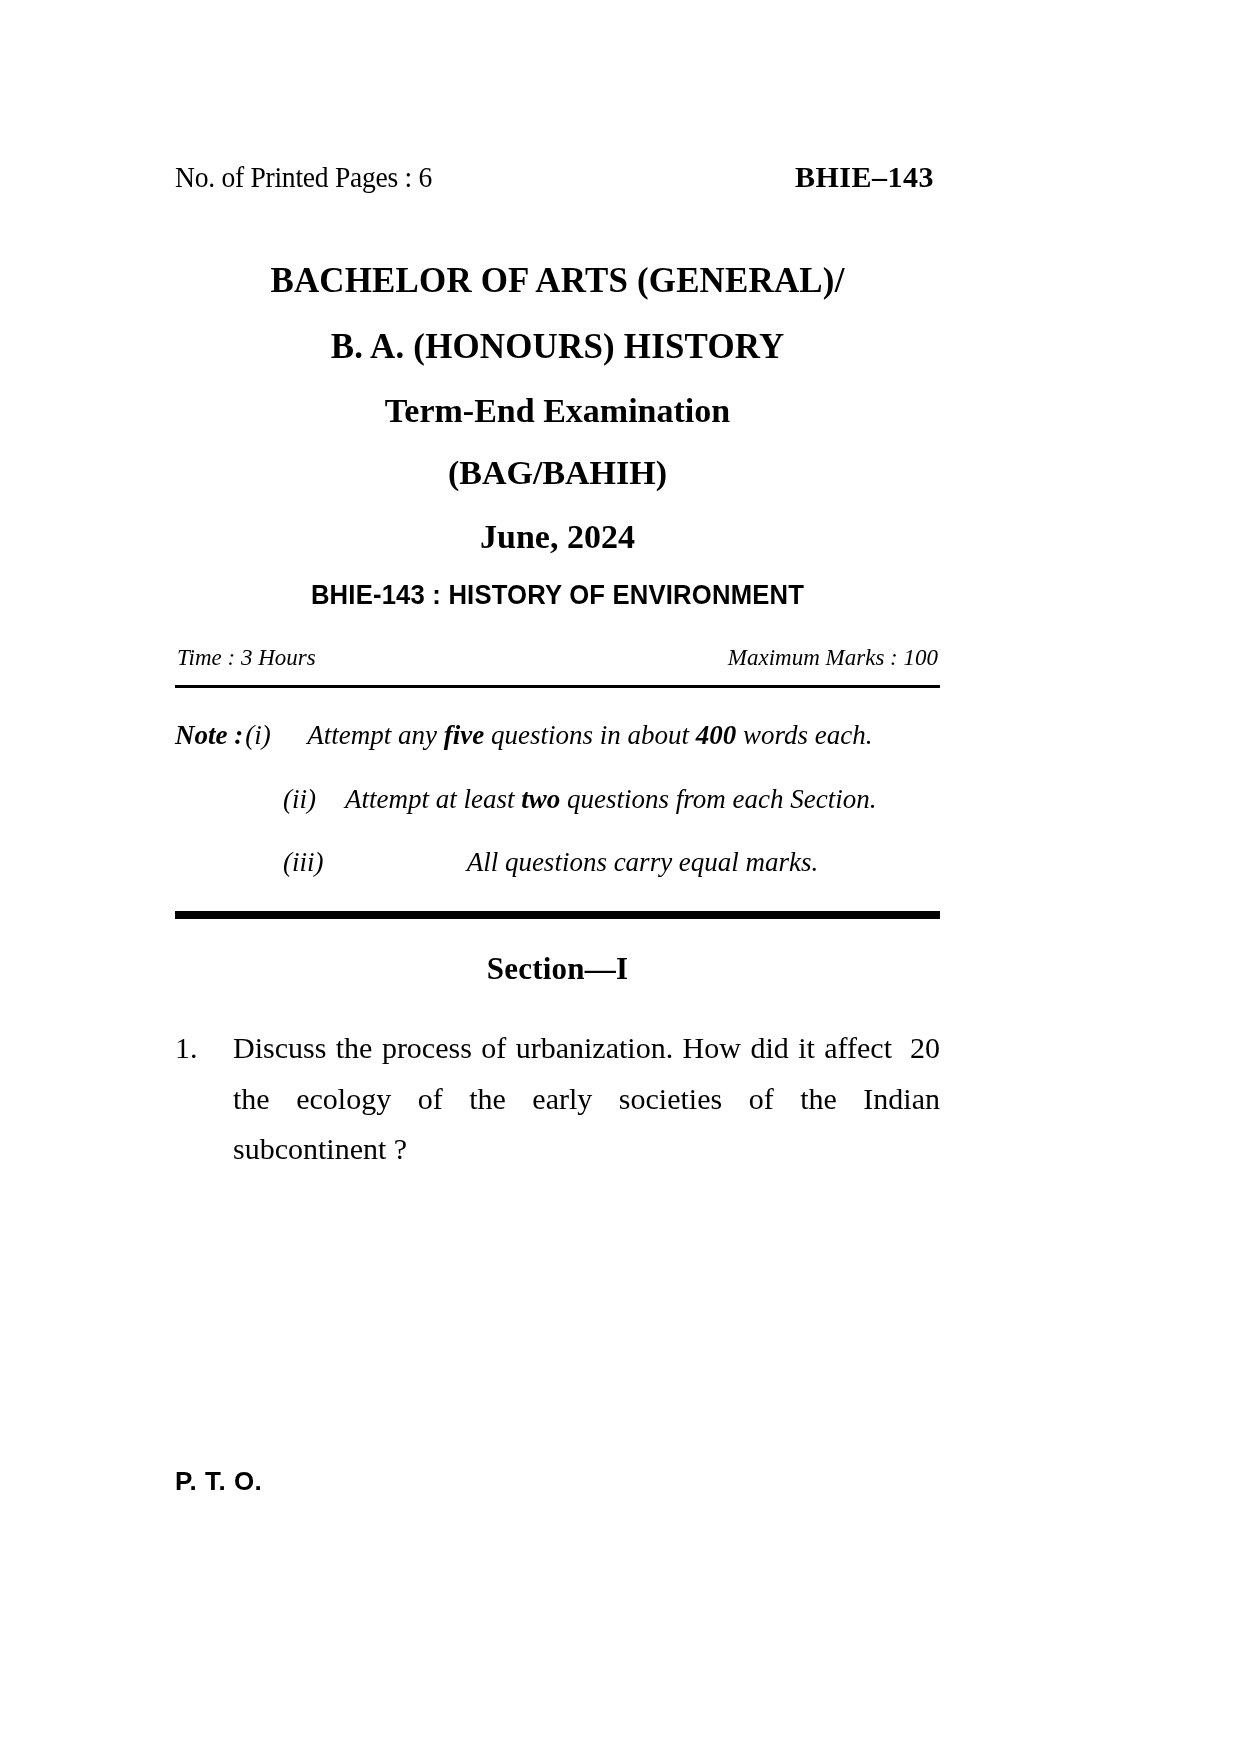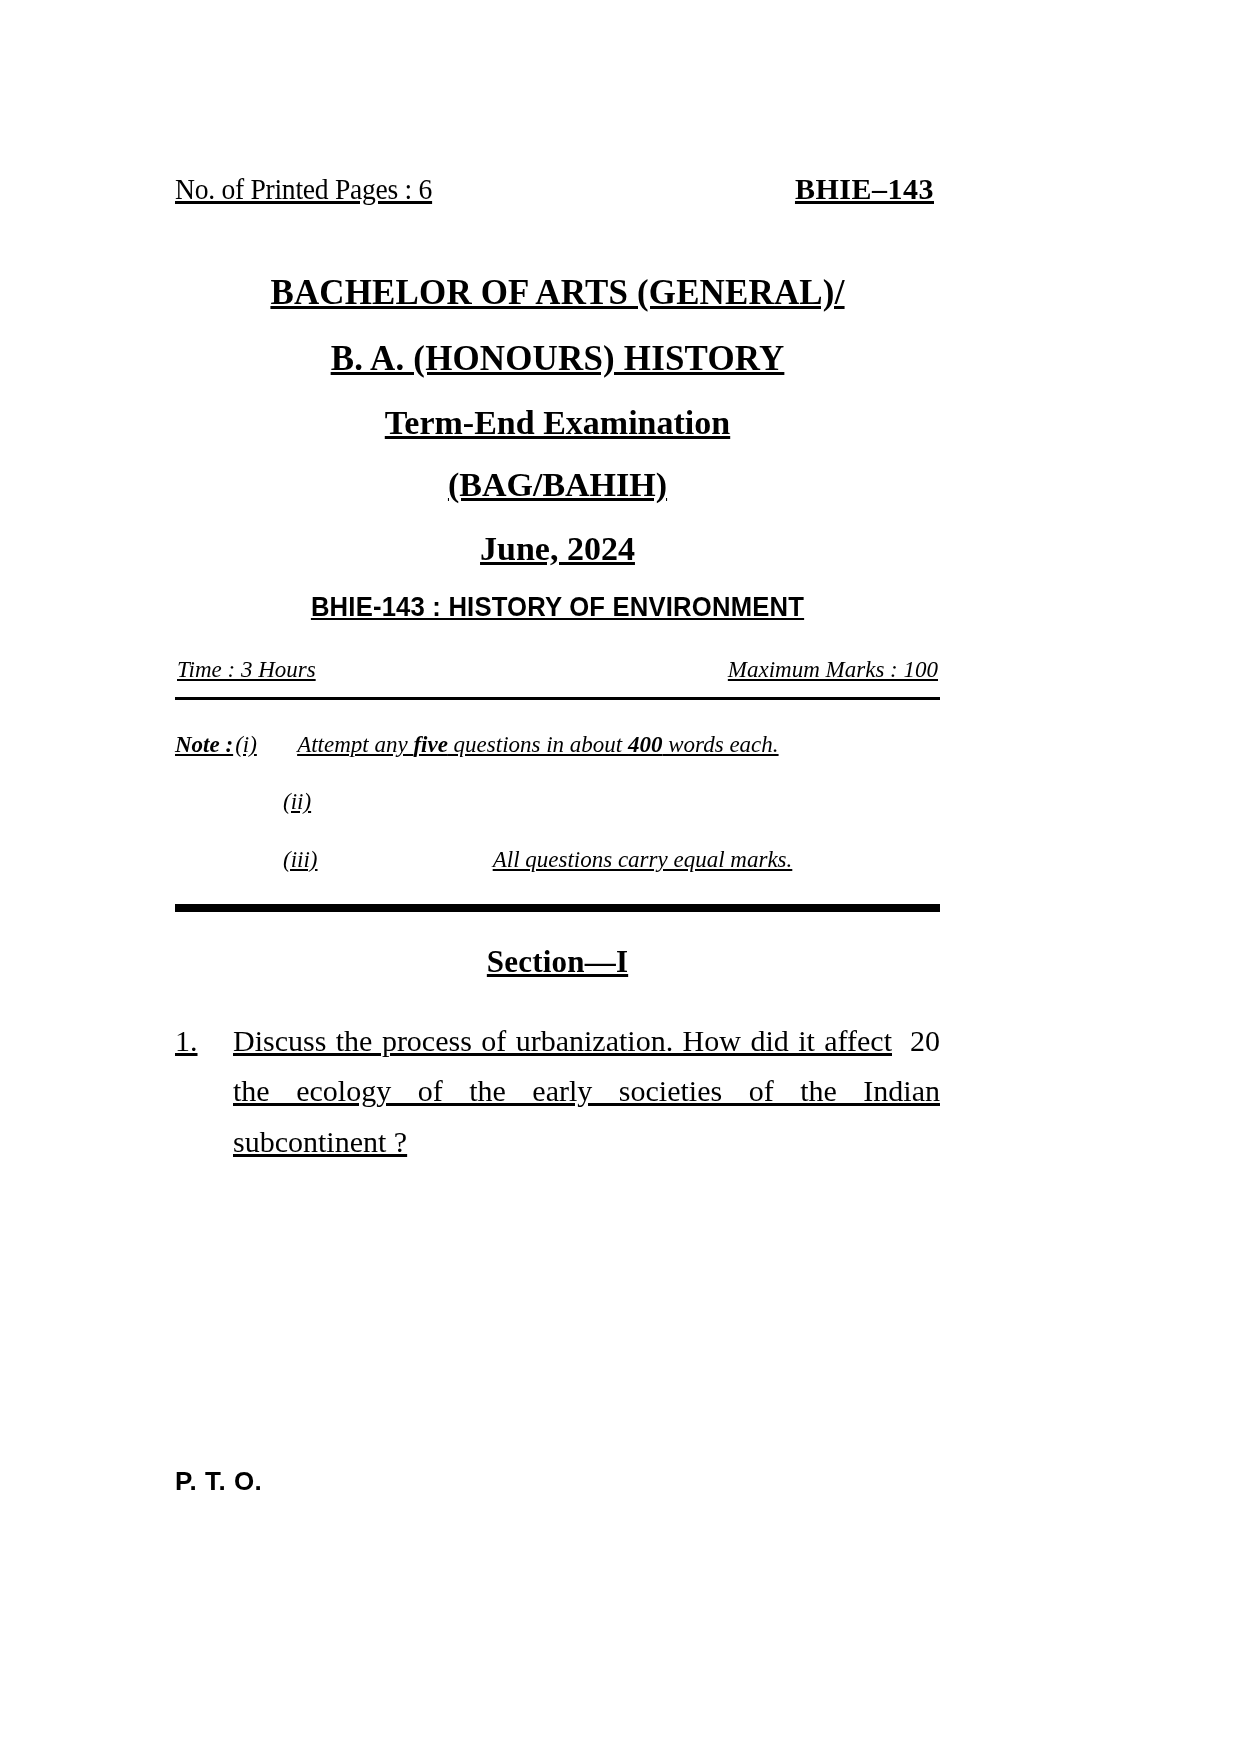--- a/index.html
+++ b/index.html
@@ -18,23 +18,22 @@
   .page {
     position: absolute;
     left: 0; top: 0;
     width: 1241px;
     height: 1754px;
     background: #fff;
   }
   .content {
     position: absolute;
     left: 175px;
-    top: 172px;
+    top: 160px;
     width: 765px;
-    text-decoration: underline;
   }
 
   
   .header-row {
     display: flex;
     align-items: baseline;
     justify-content: space-between;
     height: 60px;
   }
   .printed-pages {
@@ -107,21 +106,21 @@
     border: none;
     border-top: 3.5px solid #000;
     margin: 14px 0 0 0;
     width: 100%;
   }
 
   
   .note-block {
     margin-top: 26px;
     font-style: italic;
-    font-size: 23px;
+    font-size: 27px;
     line-height: 1.62;
   }
   .note-row {
     display: flex;
     align-items: flex-start;
     margin-bottom: 20px;
   }
   .note-label {
     font-weight: bold;
     font-style: italic;
@@ -228,20 +227,21 @@
     <div class="note-block">
 
       <div class="note-row">
         <span class="note-label">Note :</span>
         <span class="note-marker">(i)</span>
         <span class="note-text"><span>Attempt any </span><b>five</b><span> questions in about </span><b>400</b><span> words each.</span></span>
       </div>
 
       <div class="note-row">
         <span class="note-marker indent">(ii)</span>
+        <span class="note-text"><span>Attempt at least </span><b>two</b><span> questions from each Section.</span></span>
       </div>
 
       <div class="note-row">
         <span class="note-marker indent">(iii)</span>
         <span class="note-text nojust">All questions carry equal marks.</span>
       </div>
 
     </div>
 
     <div class="rule-double"></div>

